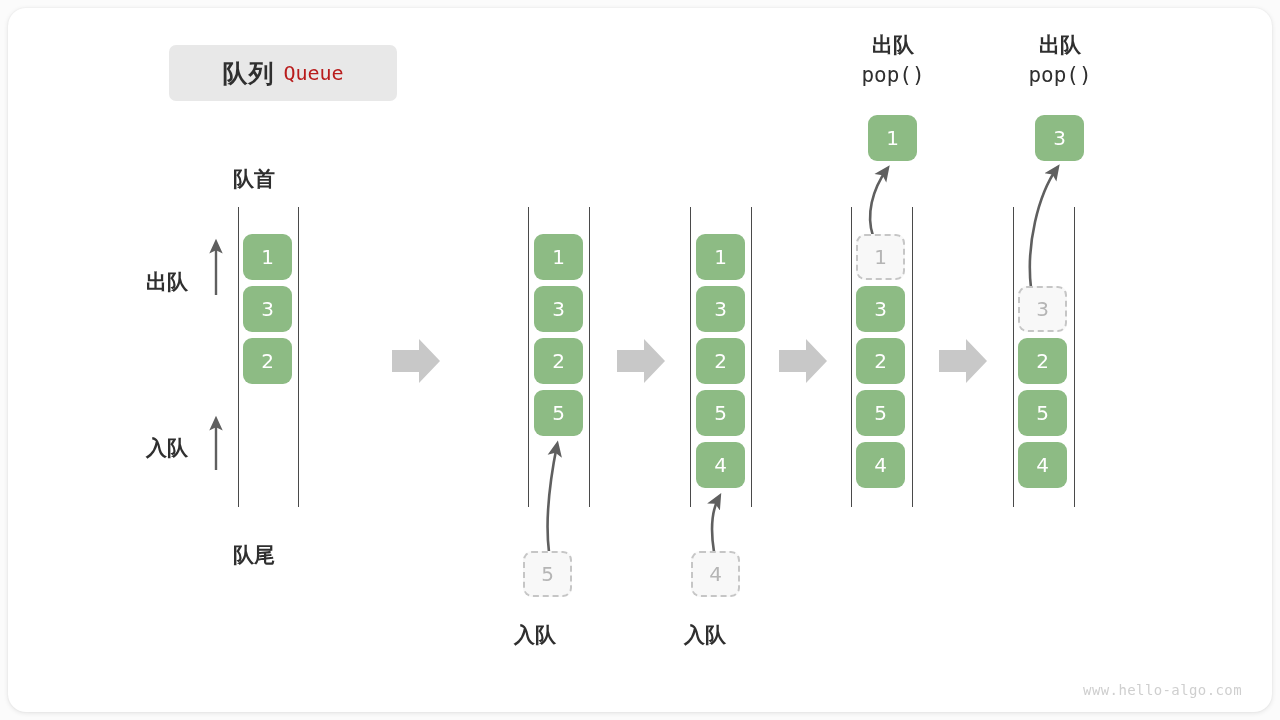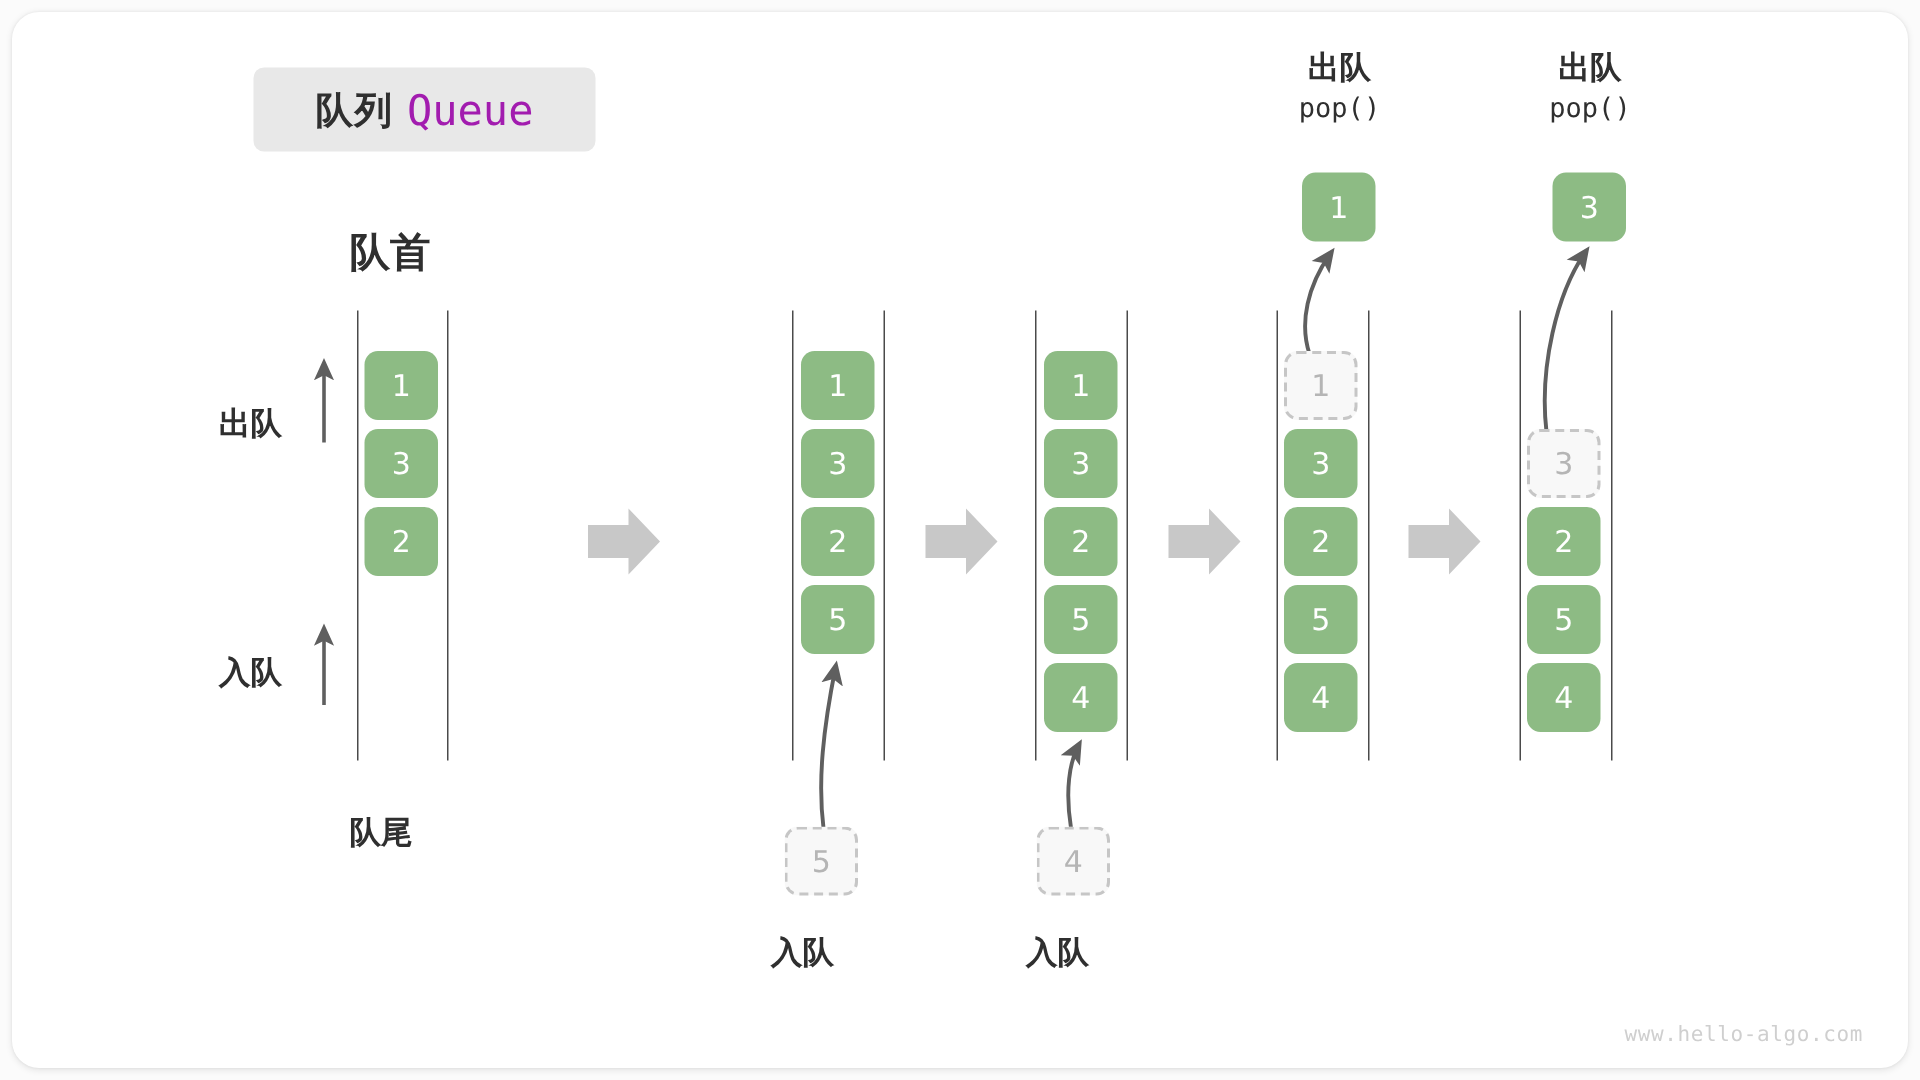--- a/index.html
+++ b/index.html
@@ -33,33 +33,33 @@
     border-radius: 7px;
     display: flex; align-items: center; justify-content: center;
     gap: 9px;
   }
   .title-cn {
     font-size: 25px; font-weight: bold; color: #2f2f2f;
     font-family: "DejaVu Sans", "Liberation Sans", sans-serif;
     letter-spacing: 1px;
   }
   .title-en {
-    font-size: 28px; color: #a21caf;
+    font-size: 20px; color: #b91c1c;
     font-family: "DejaVu Sans Mono", "Liberation Mono", monospace;
   }
 
   
   .lbl {
     position: absolute;
     font-family: "DejaVu Sans", "Liberation Sans", sans-serif;
     font-weight: bold;
     color: #2f2f2f;
     white-space: nowrap;
   }
-  .lbl-head { font-size: 27px; left: 233px; top: 150px; }
+  .lbl-head { font-size: 21px; left: 233px; top: 165px; }
   .lbl-tail { font-size: 21px; left: 233px; top: 541px; }
   .lbl-deq  { font-size: 21px; left: 146px; top: 268px; }
   .lbl-enq  { font-size: 21px; left: 146px; top: 434px; }
 
   
   .col { position: absolute; }
   .rail {
     position: absolute;
     width: 1.4px;
     background: #4a4a4a;
@@ -89,21 +89,21 @@
     position: absolute;
     text-align: center;
     white-space: nowrap;
     line-height: 1.45;
   }
   .op-cn {
     font-size: 21px; font-weight: bold; color: #2f2f2f;
     font-family: "DejaVu Sans", "Liberation Sans", sans-serif;
   }
   .op-code {
-    font-size: 18px; color: #2f2f2f;
+    font-size: 21px; color: #2f2f2f;
     font-family: "DejaVu Sans Mono", "Liberation Mono", monospace;
   }
   .op-code .num { color: #3f9142; font-weight: bold; }
 
   
   .watermark {
     position: absolute;
     right: 38px; bottom: 22px;
     font-size: 14px;
     color: #cfcfcf;

